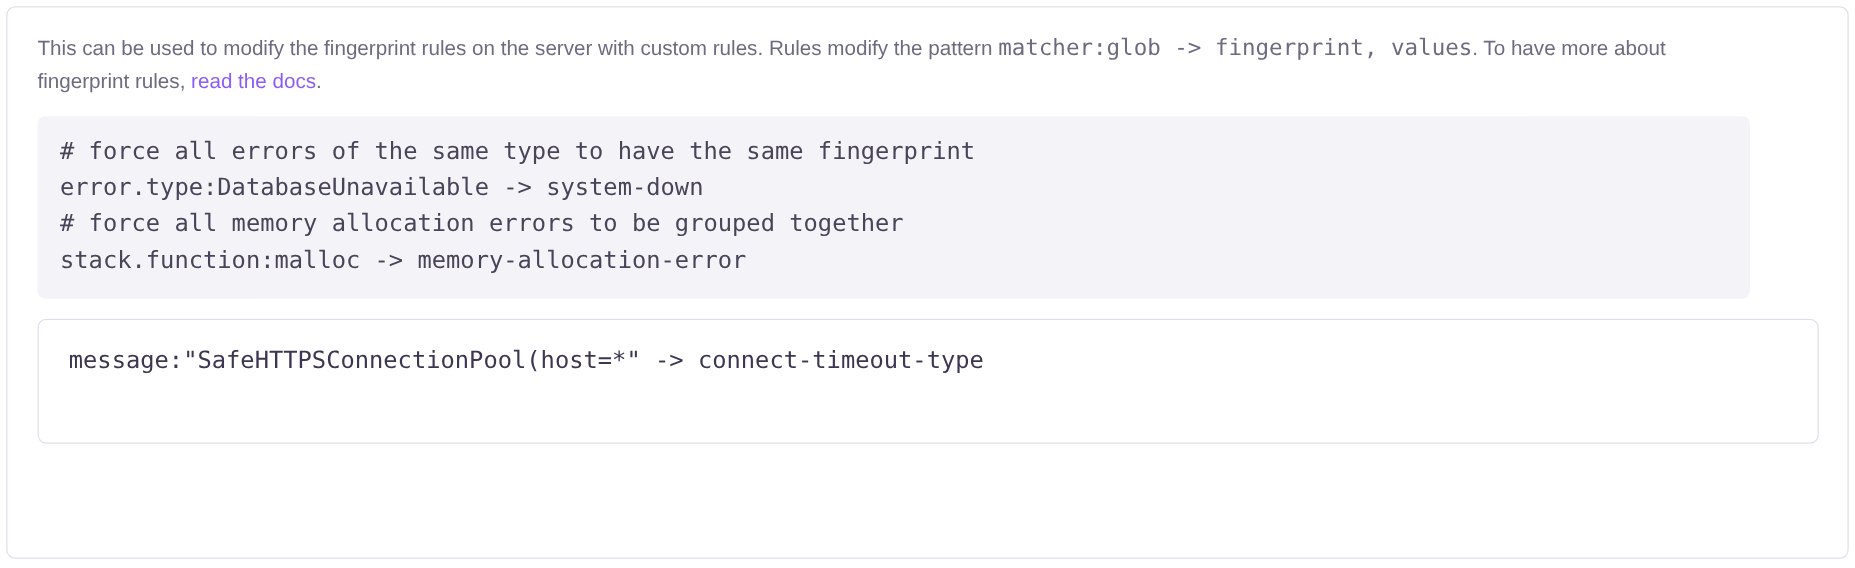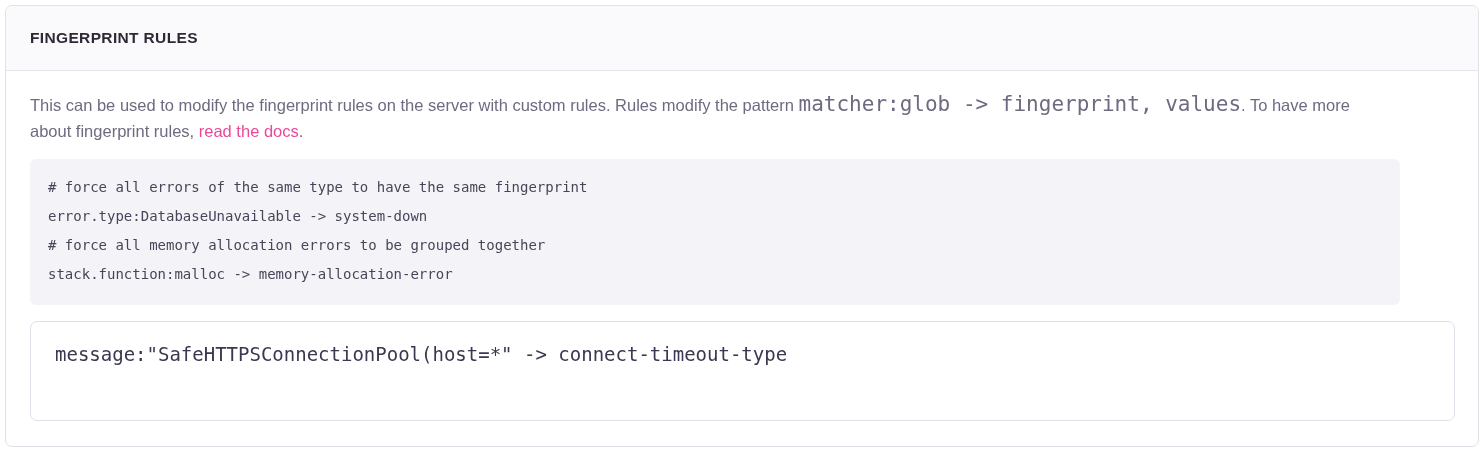--- a/index.html
+++ b/index.html
@@ -50,44 +50,44 @@
     font-size: 16.5px;
     line-height: 26px;
     color: #6e6b80;
     max-width: 1360px;
     margin: 0 0 15px 0;
     font-family: "Liberation Sans", sans-serif;
   }
 
   .inline-code {
     font-family: "DejaVu Sans Mono", "Liberation Mono", monospace;
-    font-size: 21px;
+    font-size: 18px;
     color: #6e6b80;
     white-space: pre;
     letter-spacing: 0px;
   }
 
   #docs-link {
-    color: #ec4899;
+    color: #8b5cf6;
     text-decoration: none;
     text-align: center;
   }
 
   #example-code-block {
     background: #f4f4f8;
     border-radius: 6px;
     padding: 14px 18px 16px 18px;
     width: 1370px;
     margin: 0 0 16px 0;
   }
 
   #example-code-text {
     margin: 0;
     font-family: "DejaVu Sans Mono", "Liberation Mono", monospace;
-    font-size: 14px;
+    font-size: 19px;
     line-height: 29px;
     color: #4a4458;
     white-space: pre;
   }
 
   #rules-textarea {
     display: block;
     width: 1425px;
     height: 100px;
     background: #ffffff;
@@ -103,23 +103,20 @@
     overflow: hidden;
     white-space: pre;
   }
   #rules-textarea::placeholder { color: #a6a2b4; }
 </style>
 </head>
 <body>
 
 <div id="panel">
 
-  <div id="panel-header">
-    <span id="panel-title">FINGERPRINT RULES</span>
-  </div>
 
   <div id="panel-body">
 
     <p id="description"><span>This can be used to modify the fingerprint rules on the server with custom rules. Rules modify the pattern </span><code class="inline-code">matcher:glob -&gt; fingerprint, values</code><span>. To have more about fingerprint rules, </span><a id="docs-link" href="#">read the docs</a><span>.</span></p>
 
     <div id="example-code-block">
       <pre id="example-code-text"># force all errors of the same type to have the same fingerprint
 error.type:DatabaseUnavailable -&gt; system-down
 # force all memory allocation errors to be grouped together
 stack.function:malloc -&gt; memory-allocation-error</pre>

